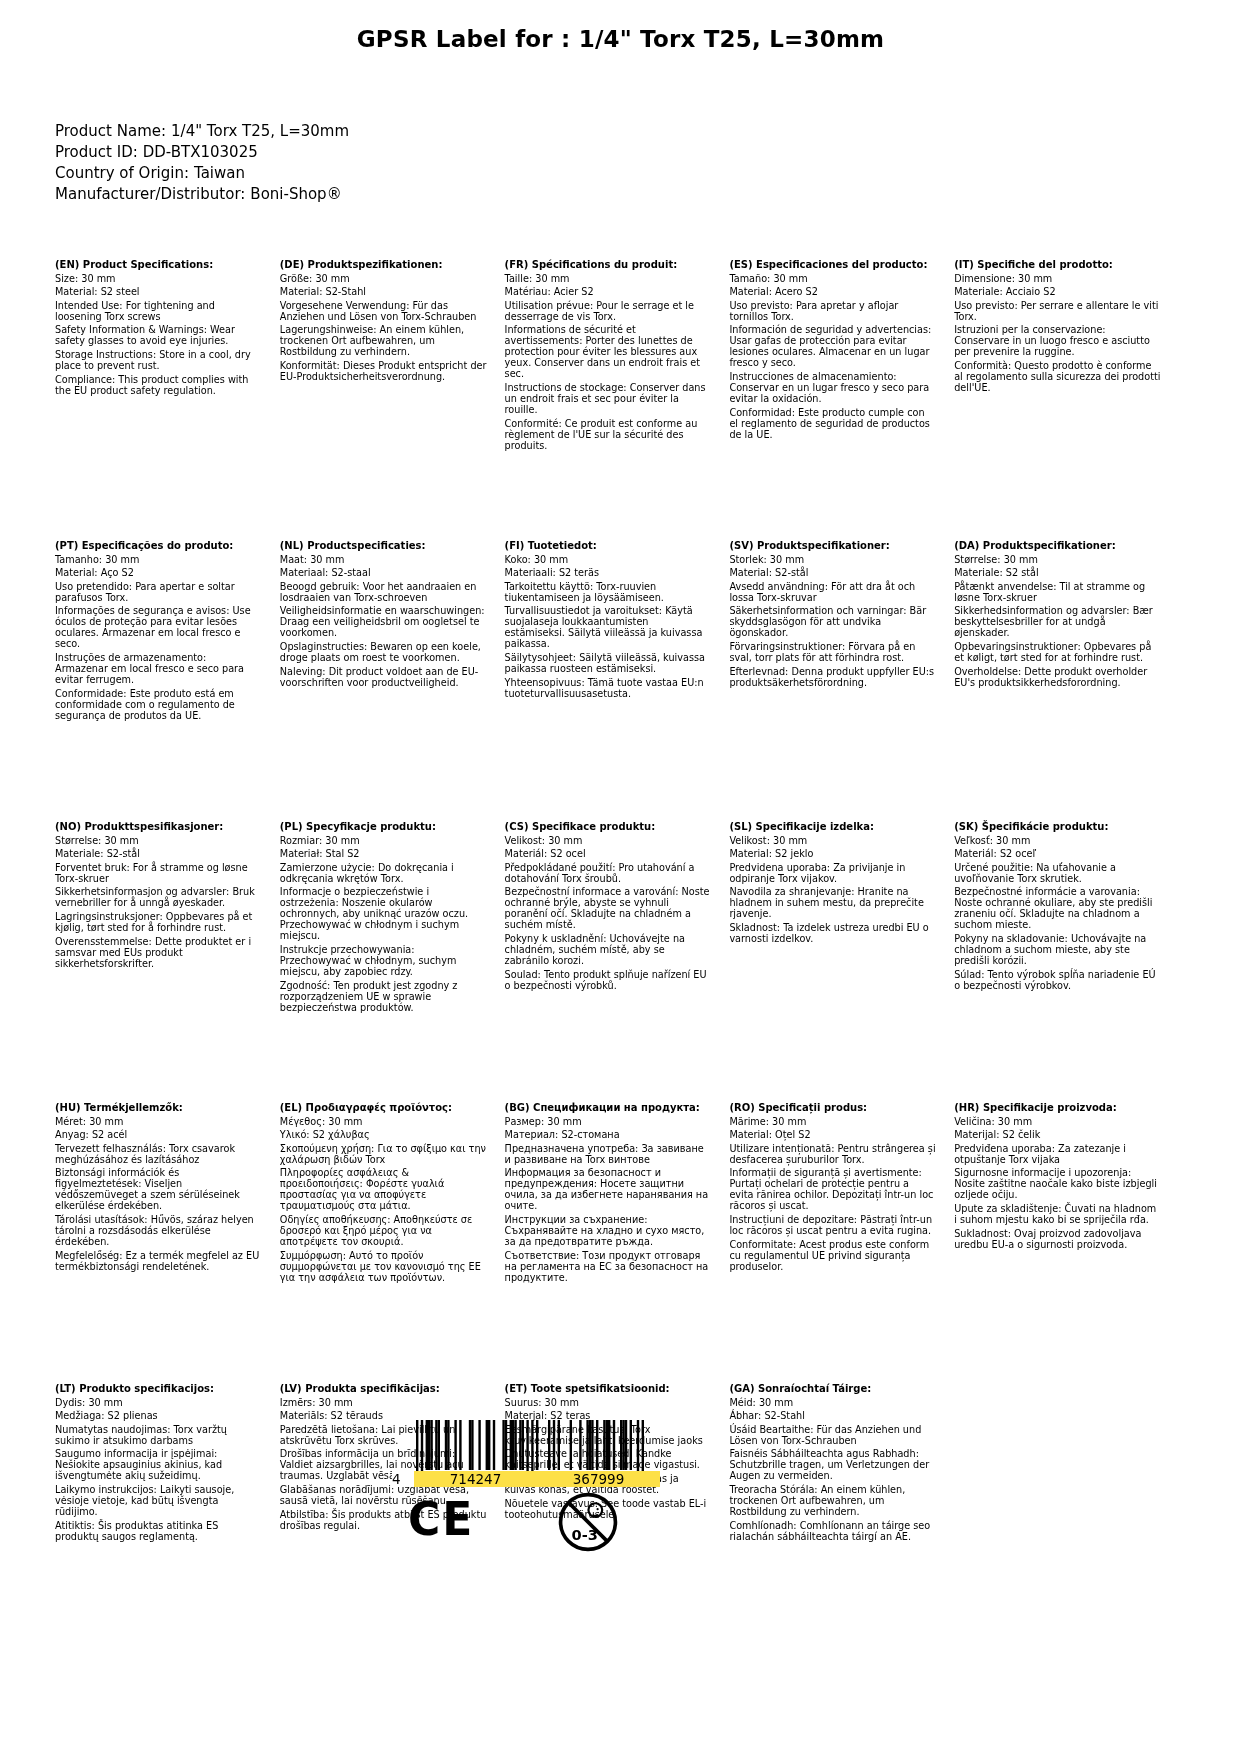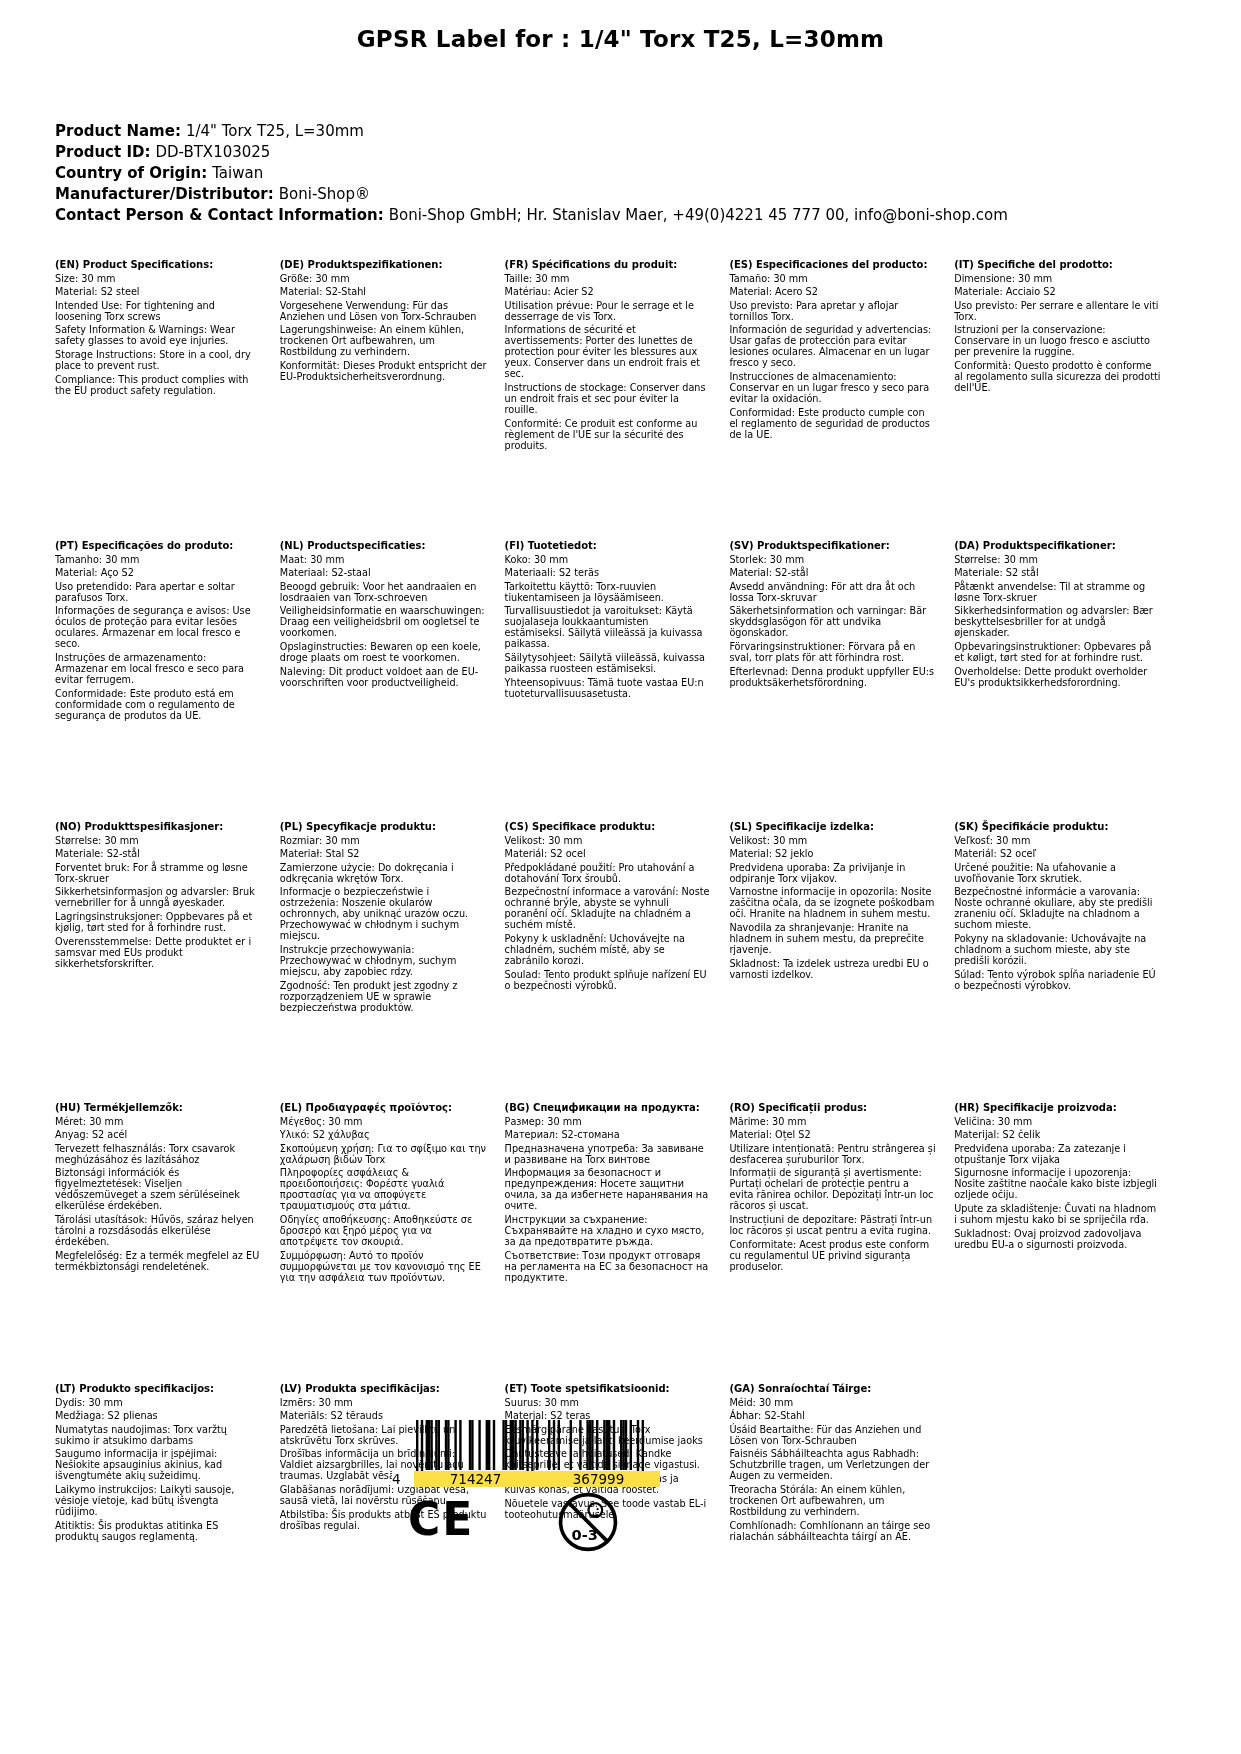--- a/index.html
+++ b/index.html
@@ -1,21 +1,21 @@
 <!DOCTYPE html>
 <html><head>
 <meta charset="utf-8">
 <style>
   html,body{margin:0;padding:0;background:#fff;}
   .page{position:relative;width:1241px;height:1754px;background:#fff;color:#000;
         font-family:"DejaVu Sans",sans-serif;overflow:hidden;}
   .title{position:absolute;top:26px;left:0;width:100%;text-align:center;
          font-size:23px;font-weight:bold;margin:0;letter-spacing:.2px;}
   .info{position:absolute;top:121px;left:55px;font-size:15px;line-height:21px;}
-  .info-row .lbl{font-weight:bold;}
+  .info-row .lbl{font-weight:normal;}
   .info-row .val{margin-left:5px;}
   .grid{position:absolute;top:259px;left:55px;width:1106px;display:grid;
         grid-template-columns:repeat(5,1fr);column-gap:18px;grid-auto-rows:281px;}
   .block{font-size:9.7px;line-height:11px;}
   .bh{font-weight:bold;font-size:10px;white-space:nowrap;}
   .bp{margin:2.6px 0 0 0;overflow-wrap:break-word;}
   .barcode-wrap{position:absolute;left:392px;top:1420px;width:268px;}
   .bars{display:block;margin-left:24px;fill:#000;}
   .barcode-digits{display:flex;font-size:13.5px;margin-top:-9px;position:relative;}
   .barcode-digits .d0{width:22px;background:#fff;text-align:left;}
@@ -33,21 +33,20 @@
 
   <div class="info">
   <div class="info-row"><span class="lbl">Product Name:</span><span class="val">1/4" Torx T25, L=30mm</span></div>
 
   <div class="info-row"><span class="lbl">Product ID:</span><span class="val">DD-BTX103025</span></div>
 
   <div class="info-row"><span class="lbl">Country of Origin:</span><span class="val">Taiwan</span></div>
 
   <div class="info-row"><span class="lbl">Manufacturer/Distributor:</span><span class="val">Boni-Shop®</span></div>
 
-  <div class="info-row"><span class="lbl">Contact Person &amp; Contact Information:</span><span class="val">Boni-Shop GmbH; Hr. Stanislav Maer, +49(0)4221 45 777 00, info@boni-shop.com</span></div>
 </div>
 
   <div class="grid">
   <div class="block">
     <div class="bh">(EN) Product Specifications:</div>
   <p class="bp">Size: 30 mm</p>
         <p class="bp">Material: S2 steel</p>
         <p class="bp">Intended Use: For tightening and loosening Torx screws</p>
         <p class="bp">Safety Information &amp; Warnings: Wear safety glasses to avoid eye injuries.</p>
         <p class="bp">Storage Instructions: Store in a cool, dry place to prevent rust.</p>
@@ -170,21 +169,20 @@
         <p class="bp">Bezpečnostní informace a varování: Noste ochranné brýle, abyste se vyhnuli poranění očí. Skladujte na chladném a suchém místě.</p>
         <p class="bp">Pokyny k uskladnění: Uchovávejte na chladném, suchém místě, aby se zabránilo korozi.</p>
         <p class="bp">Soulad: Tento produkt splňuje nařízení EU o bezpečnosti výrobků.</p>
       </div>
 
   <div class="block">
     <div class="bh">(SL) Specifikacije izdelka:</div>
   <p class="bp">Velikost: 30 mm</p>
         <p class="bp">Material: S2 jeklo</p>
         <p class="bp">Predvidena uporaba: Za privijanje in odpiranje Torx vijakov.</p>
-        <p class="bp">Varnostne informacije in opozorila: Nosite zaščitna očala, da se izognete poškodbam oči. Hranite na hladnem in suhem mestu.</p>
         <p class="bp">Navodila za shranjevanje: Hranite na hladnem in suhem mestu, da preprečite rjavenje.</p>
         <p class="bp">Skladnost: Ta izdelek ustreza uredbi EU o varnosti izdelkov.</p>
       </div>
 
   <div class="block">
     <div class="bh">(SK) Špecifikácie produktu:</div>
   <p class="bp">Veľkosť: 30 mm</p>
         <p class="bp">Materiál: S2 oceľ</p>
         <p class="bp">Určené použitie: Na uťahovanie a uvoľňovanie Torx skrutiek.</p>
         <p class="bp">Bezpečnostné informácie a varovania: Noste ochranné okuliare, aby ste predišli zraneniu očí. Skladujte na chladnom a suchom mieste.</p>

